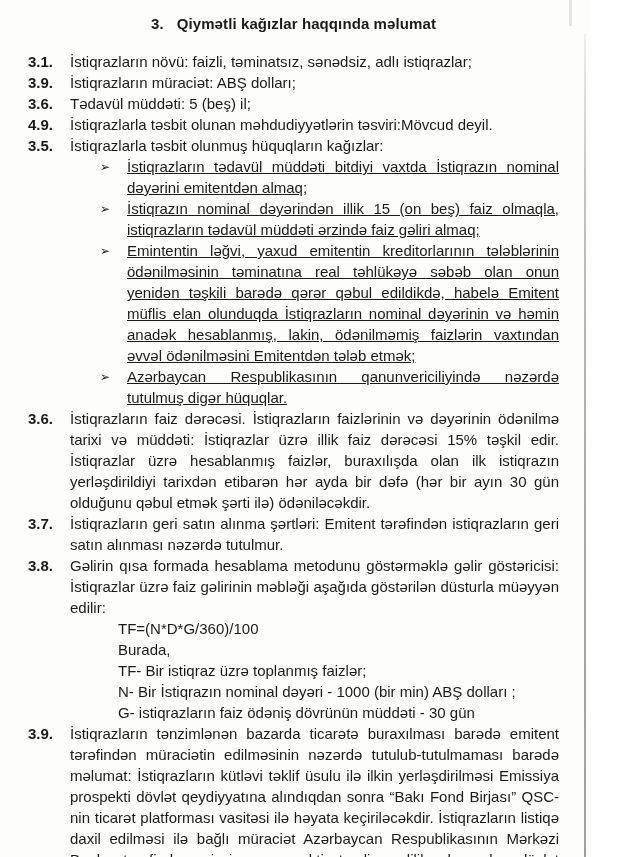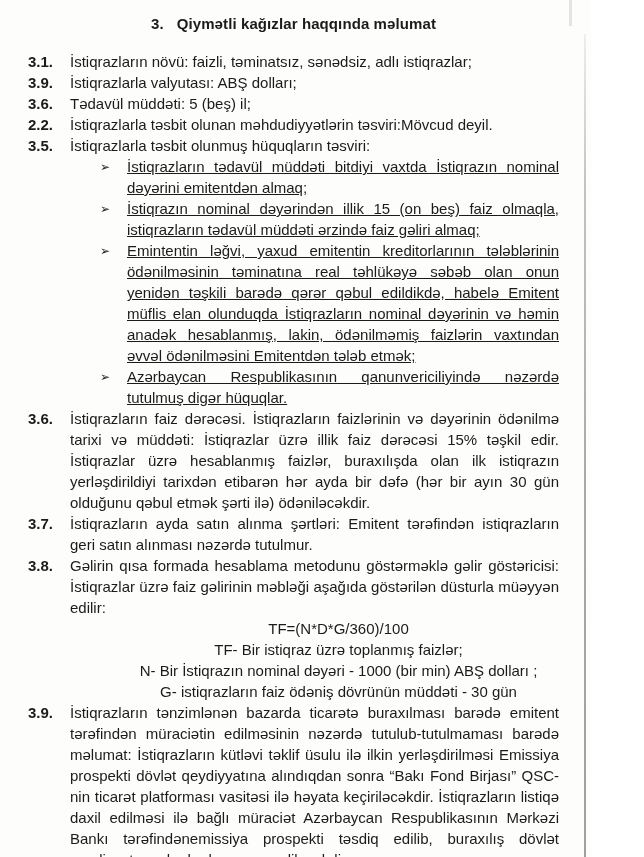--- a/index.html
+++ b/index.html
@@ -39,21 +39,21 @@
     margin-left: 30px;
   }
   .bullet .bm {
     flex: 0 0 27px;
     width: 27px;
     font-family: "DejaVu Sans", sans-serif;
     font-size: 12px;
     padding-top: 1px;
   }
   .bullet .bt { flex: 1; text-align: justify; text-decoration: underline; }
-  .formula { padding-left: 48px; text-align: center; }
+  .formula { padding-left: 48px; text-align: left; }
   .edge-line {
     position: absolute;
     top: 34px;
     bottom: 0;
     right: 5px;
     width: 2px;
     background: linear-gradient(to bottom, #ececea, #b9b9b6 18%, #9a9a97 55%, #8f8f8c);
     opacity: 0.85;
   }
   .smudge {
@@ -78,37 +78,37 @@
     <span class="tnum">3.</span><span>Qiymətli kağızlar haqqında məlumat</span>
   </div>
 
   <div class="sec">
     <div class="num">3.1.</div>
     <div class="txt"><span class="hd">İstiqrazların növü:</span><span> faizli, təminatsız, sənədsiz, adlı istiqrazlar;</span></div>
   </div>
 
   <div class="sec">
     <div class="num">3.9.</div>
-    <div class="txt"><span class="hd">İstiqrazlarla valyutası:</span><span> ABŞ dolları;</span></div>
+    <div class="txt"><span class="hd">İstiqrazların müraciət:</span><span> ABŞ dolları;</span></div>
   </div>
 
   <div class="sec">
     <div class="num">3.6.</div>
     <div class="txt"><span class="hd">Tədavül müddəti:</span><span> 5 (beş) il;</span></div>
   </div>
 
   <div class="sec">
-    <div class="num">2.2.</div>
+    <div class="num">4.9.</div>
     <div class="txt"><span class="hd">İstiqrazlarla təsbit olunan məhdudiyyətlərin təsviri:</span><span>Mövcud deyil.</span></div>
   </div>
 
   <div class="sec">
     <div class="num">3.5.</div>
     <div class="txt">
-      <span class="hd">İstiqrazlarla təsbit olunmuş hüquqların təsviri:</span>
+      <span class="hd">İstiqrazlarla təsbit olunmuş hüquqların kağızlar:</span>
       <div>
         <div class="bullet">
           <span class="bm">➢</span>
           <div class="bt">İstiqrazların tədavül müddəti bitdiyi vaxtda İstiqrazın nominal dəyərini emitentdən almaq;</div>
         </div>
         <div class="bullet">
           <span class="bm">➢</span>
           <div class="bt">İstiqrazın nominal dəyərindən illik 15 (on beş) faiz olmaqla, istiqrazların tədavül müddəti ərzində faiz gəliri almaq;</div>
         </div>
         <div class="bullet">
@@ -123,29 +123,30 @@
     </div>
   </div>
 
   <div class="sec">
     <div class="num">3.6.</div>
     <div class="txt"><span class="hd">İstiqrazların faiz dərəcəsi. İstiqrazların faizlərinin və dəyərinin ödənilmə tarixi və müddəti:</span><span> İstiqrazlar üzrə illik faiz dərəcəsi 15% təşkil edir. İstiqrazlar üzrə hesablanmış faizlər, buraxılışda olan ilk istiqrazın yerləşdirildiyi tarixdən etibarən hər ayda bir dəfə (hər bir ayın 30 gün olduğunu qəbul etmək şərti ilə) ödəniləcəkdir.</span></div>
   </div>
 
   <div class="sec">
     <div class="num">3.7.</div>
-    <div class="txt"><span class="hd">İstiqrazların ayda satın alınma şərtləri:</span><span> Emitent tərəfindən istiqrazların geri satın alınması nəzərdə tutulmur.</span></div>
+    <div class="txt"><span class="hd">İstiqrazların geri satın alınma şərtləri:</span><span> Emitent tərəfindən istiqrazların geri satın alınması nəzərdə tutulmur.</span></div>
   </div>
 
   <div class="sec">
     <div class="num">3.8.</div>
     <div class="txt">
       <span class="hd">Gəlirin qısa formada hesablama metodunu göstərməklə gəlir göstəricisi:</span><span> İstiqrazlar üzrə faiz gəlirinin məbləği aşağıda göstərilən düsturla müəyyən edilir:</span>
       <div class="formula">
         <div>TF=(N*D*G/360)/100</div>
+        <div>Burada,</div>
         <div>TF- Bir istiqraz üzrə toplanmış faizlər;</div>
         <div>N- Bir İstiqrazın nominal dəyəri - 1000 (bir min) ABŞ dolları ;</div>
         <div>G- istiqrazların faiz ödəniş dövrünün müddəti - 30 gün</div>
       </div>
     </div>
   </div>
 
   <div class="sec">
     <div class="num">3.9.</div>
     <div class="txt"><span class="hd">İstiqrazların tənzimlənən bazarda ticarətə buraxılması barədə emitent tərəfindən müraciətin edilməsinin nəzərdə tutulub-tutulmaması barədə məlumat:</span><span> İstiqrazların kütləvi təklif üsulu ilə ilkin yerləşdirilməsi Emissiya prospekti dövlət qeydiyyatına alındıqdan sonra “Bakı Fond Birjası” QSC-nin ticarət platforması vasitəsi ilə həyata keçiriləcəkdir. İstiqrazların listiqə daxil edilməsi ilə bağlı müraciət Azərbaycan Respublikasının Mərkəzi Bankı tərəfindənemissiya prospekti təsdiq edilib, buraxılış dövlət qeydiyyatına alındıqdan sonra ediləcəkdir.</span></div>

